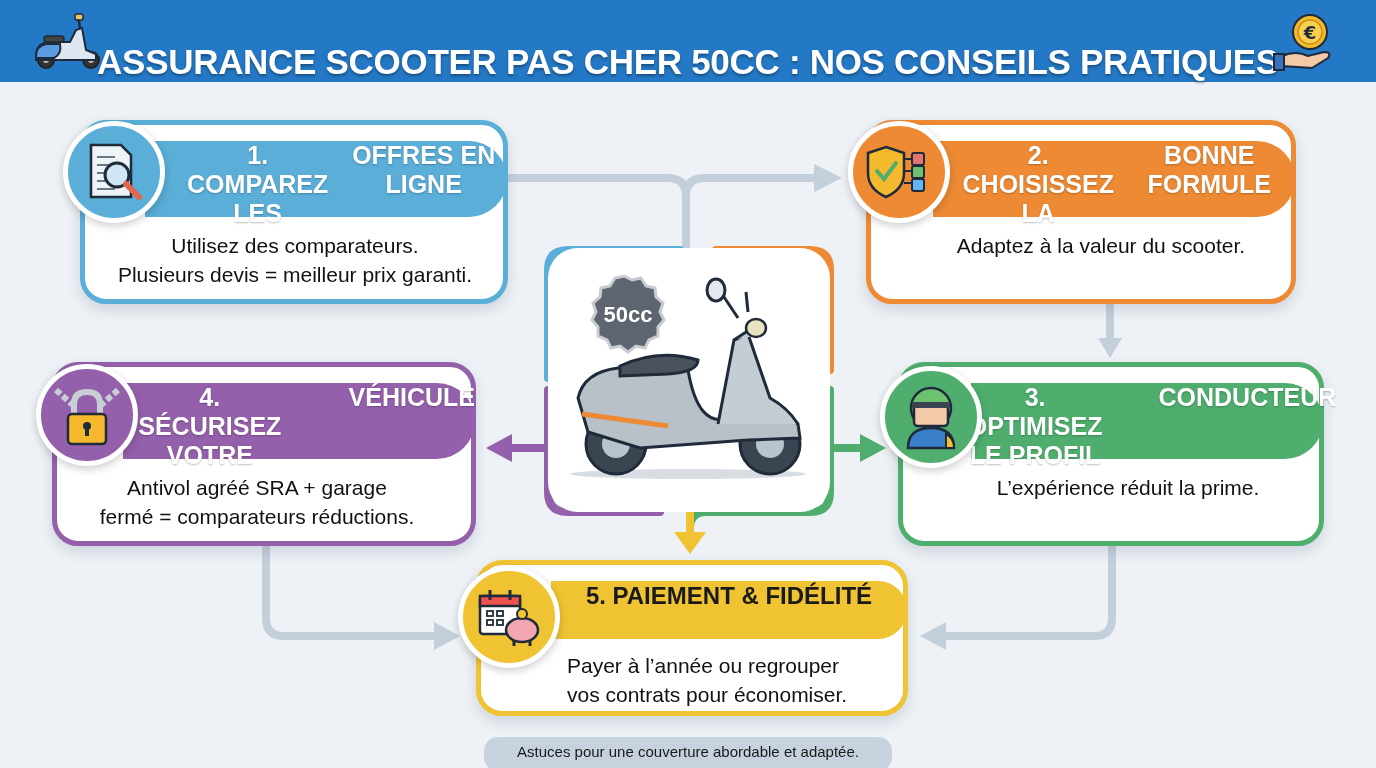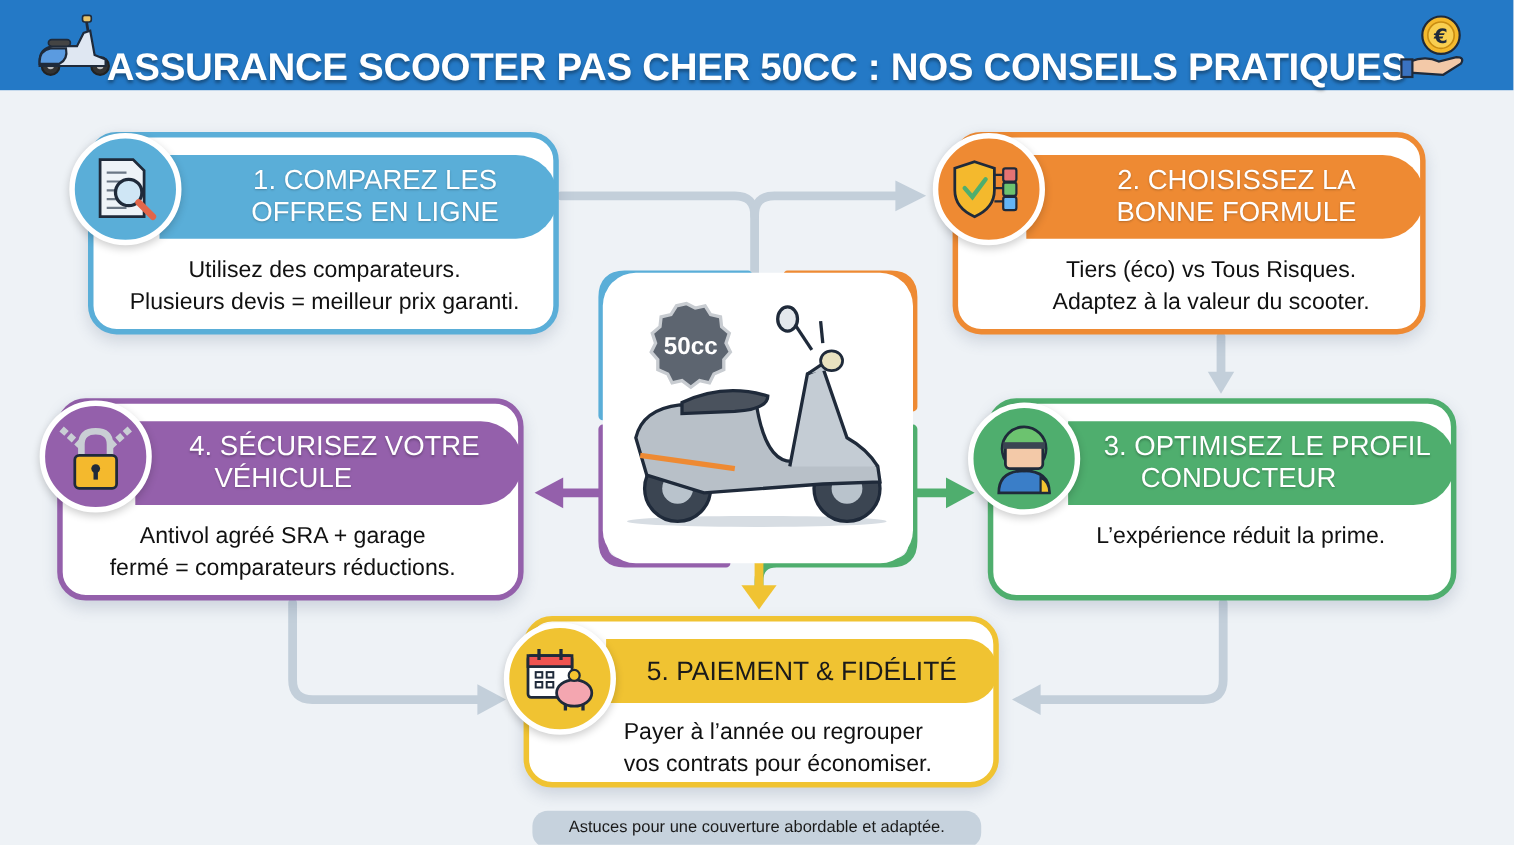--- a/index.html
+++ b/index.html
@@ -3,21 +3,21 @@
 <meta charset="utf-8">
 <style>
 *{box-sizing:border-box;margin:0;padding:0}
 html,body{width:1376px;height:768px;overflow:hidden}
 body{background:#eef2f6;font-family:"Liberation Sans","DejaVu Sans",sans-serif;position:relative}
 .header{position:absolute;left:0;top:0;width:1376px;height:82px;background:#2479c6;display:flex;align-items:flex-end;justify-content:center;gap:14px}
 .header h1{color:#fff;font-size:35px;font-weight:700;letter-spacing:-0.3px;text-shadow:0 2px 3px rgba(0,0,0,.35);white-space:nowrap}
 .hicon{position:absolute;top:10px}
 .flow{position:absolute;left:0;top:0;width:1376px;height:768px}
 .card{position:absolute;background:#fff;border-radius:26px;border:5px solid;box-shadow:0 6px 14px rgba(60,80,110,.18)}
-.band{position:absolute;height:76px;border-radius:0 38px 38px 0;display:flex;flex-direction:column;justify-content:center;color:#fff;font-weight:400;font-size:25px;line-height:29px;text-shadow:0 1px 2px rgba(0,0,0,.25);text-align:center}
+.band{position:absolute;height:76px;border-radius:0 38px 38px 0;display:flex;flex-direction:row;justify-content:center;color:#fff;font-weight:700;font-size:25px;line-height:29px;text-shadow:0 1px 2px rgba(0,0,0,.25);text-align:center}
 .circle{position:absolute;width:102px;height:102px;border-radius:50%;border:5px solid #fff;box-shadow:0 3px 8px rgba(0,0,0,.2);display:flex;align-items:center;justify-content:center}
 .desc{position:absolute;font-size:21px;line-height:29px;color:#111;text-align:center}
 .center-box{position:absolute;left:548px;top:248px;width:282px;height:264px;background:#fff;border-radius:30px}
 .footer{position:absolute;left:484px;top:737px;width:408px;height:34px;background:#c6d2dd;border-radius:14px;font-size:15px;color:#1a1a1a;text-align:center;padding-top:6px}
 </style>
 </head>
 <body>
 
 <div class="header">
   <svg class="hicon" style="left:30px" width="74" height="62" viewBox="0 0 74 62">
@@ -111,21 +111,20 @@
     <path d="M45 45 L58 58" stroke="#e2664a" stroke-width="6" stroke-linecap="round"></path>
   </svg>
 </div>
 
 <div class="card" style="left:866px;top:120px;width:430px;height:184px;border-color:#ee8a33">
   <div class="band" style="left:62px;top:16px;width:362px;background:#ee8a33;padding-left:20px">
     <div>2. CHOISISSEZ LA</div>
     <div>BONNE FORMULE</div>
   </div>
   <div class="desc" style="left:40px;top:106px;width:380px">
-    <div>Tiers (éco) vs Tous Risques.</div>
     <div>Adaptez à la valeur du scooter.</div>
   </div>
 </div>
 <div class="circle" style="left:848px;top:121px;background:#ee8a33">
   <svg width="70" height="66" viewBox="0 0 70 66">
     <path d="M22 8 L40 14 V34 Q40 50 22 58 Q4 50 4 34 V14Z" fill="#f4b92d" stroke="#1f2a3a" stroke-width="2.5"></path>
     <path d="M13 32 L20 40 L32 24" fill="none" stroke="#4fae6e" stroke-width="4" stroke-linecap="round"></path>
     <path d="M40 20 H48 M40 32 H48 M40 44 H48" stroke="#1f2a3a" stroke-width="2"></path>
     <rect x="48" y="14" width="12" height="12" rx="2" fill="#e57373" stroke="#1f2a3a" stroke-width="2"></rect>
     <rect x="48" y="27" width="12" height="12" rx="2" fill="#6cc36f" stroke="#1f2a3a" stroke-width="2"></rect>

